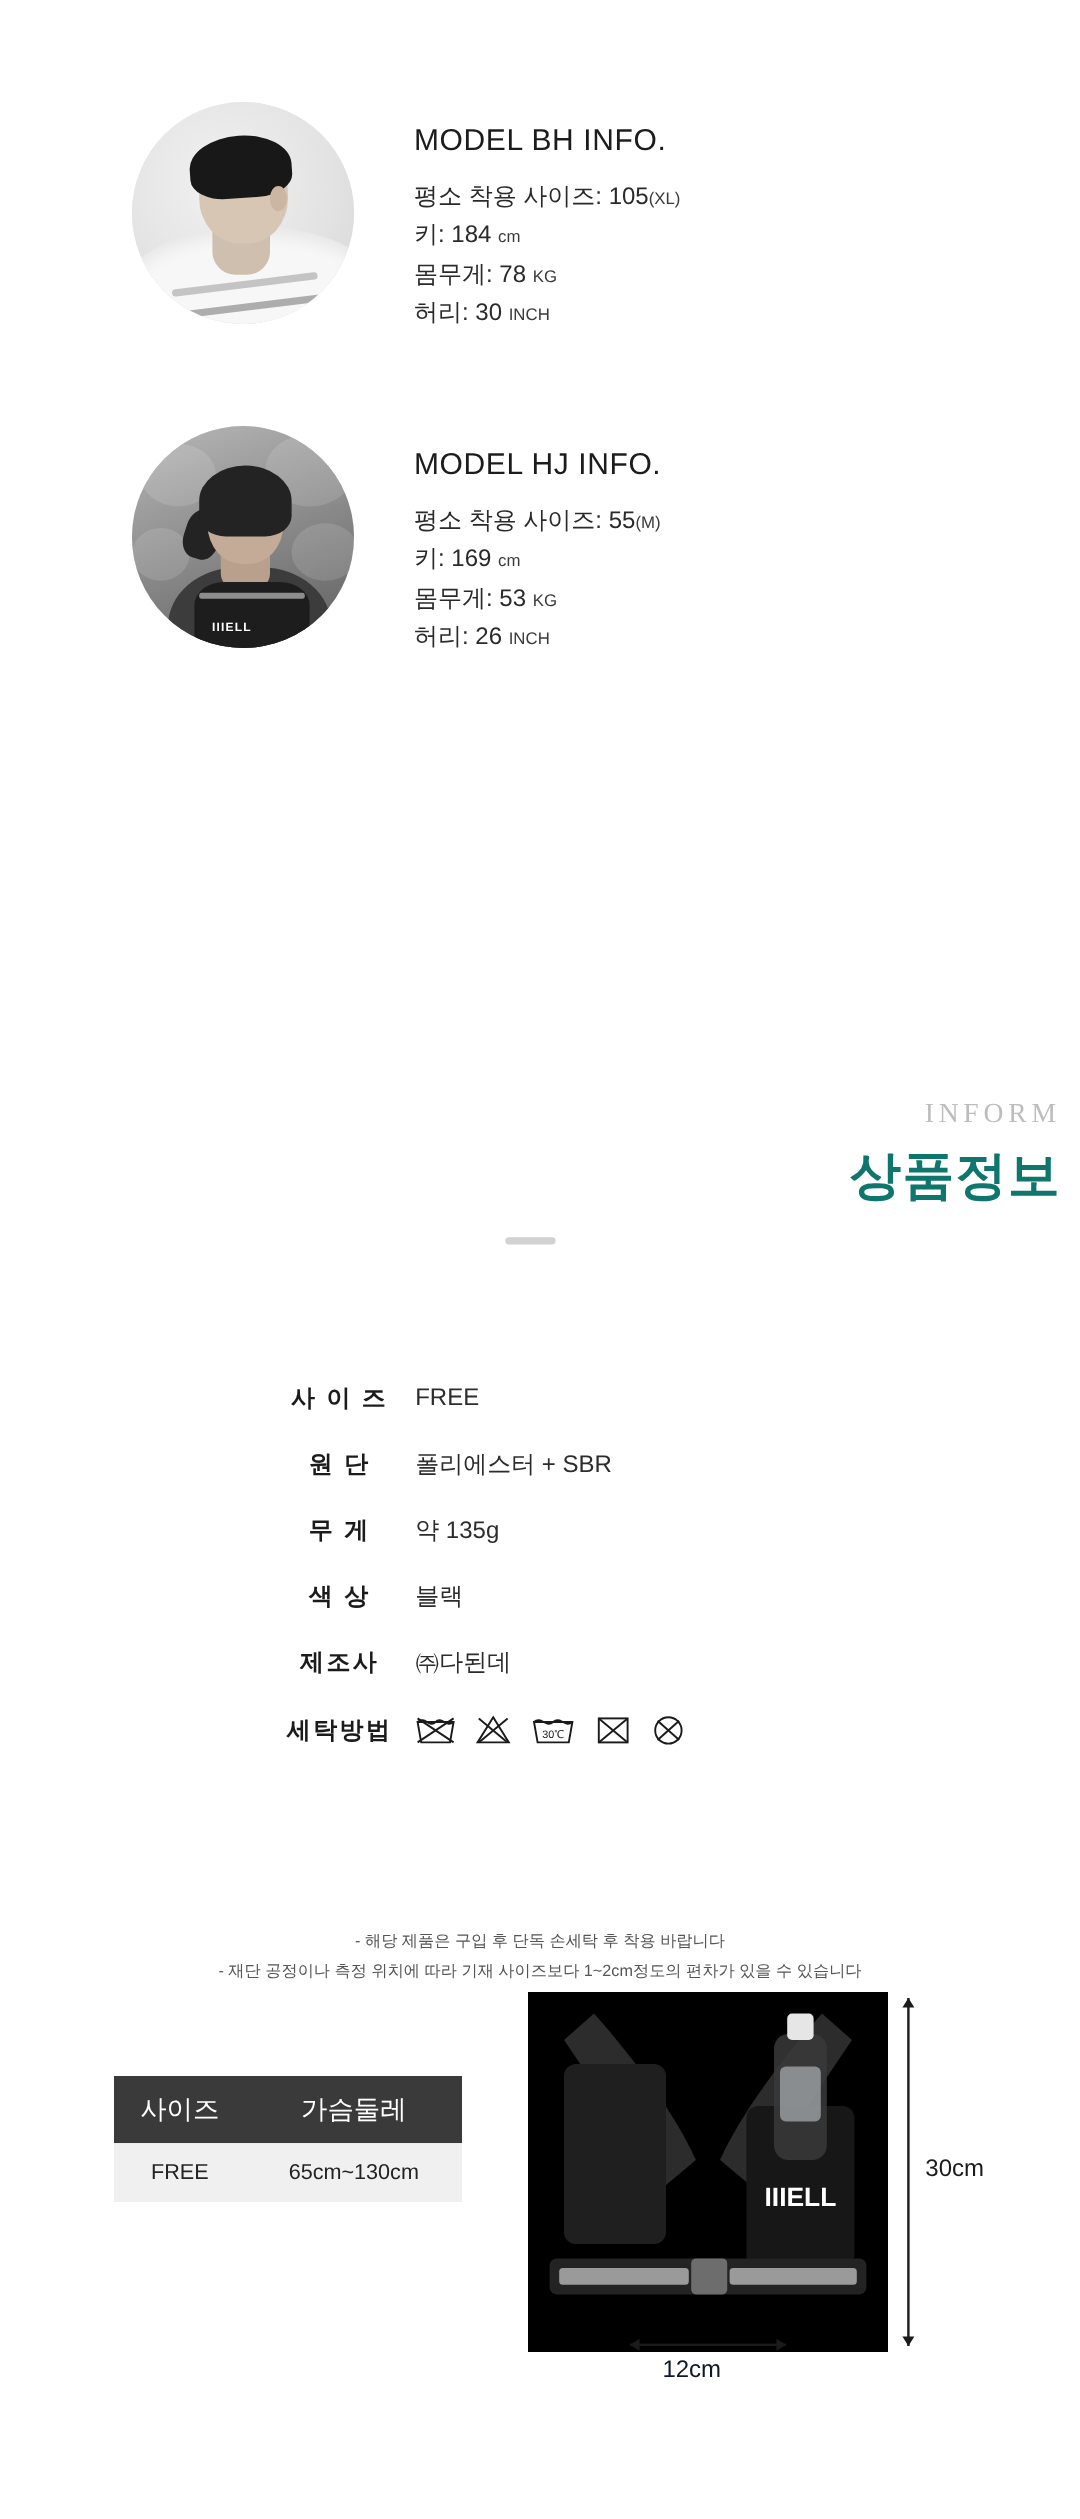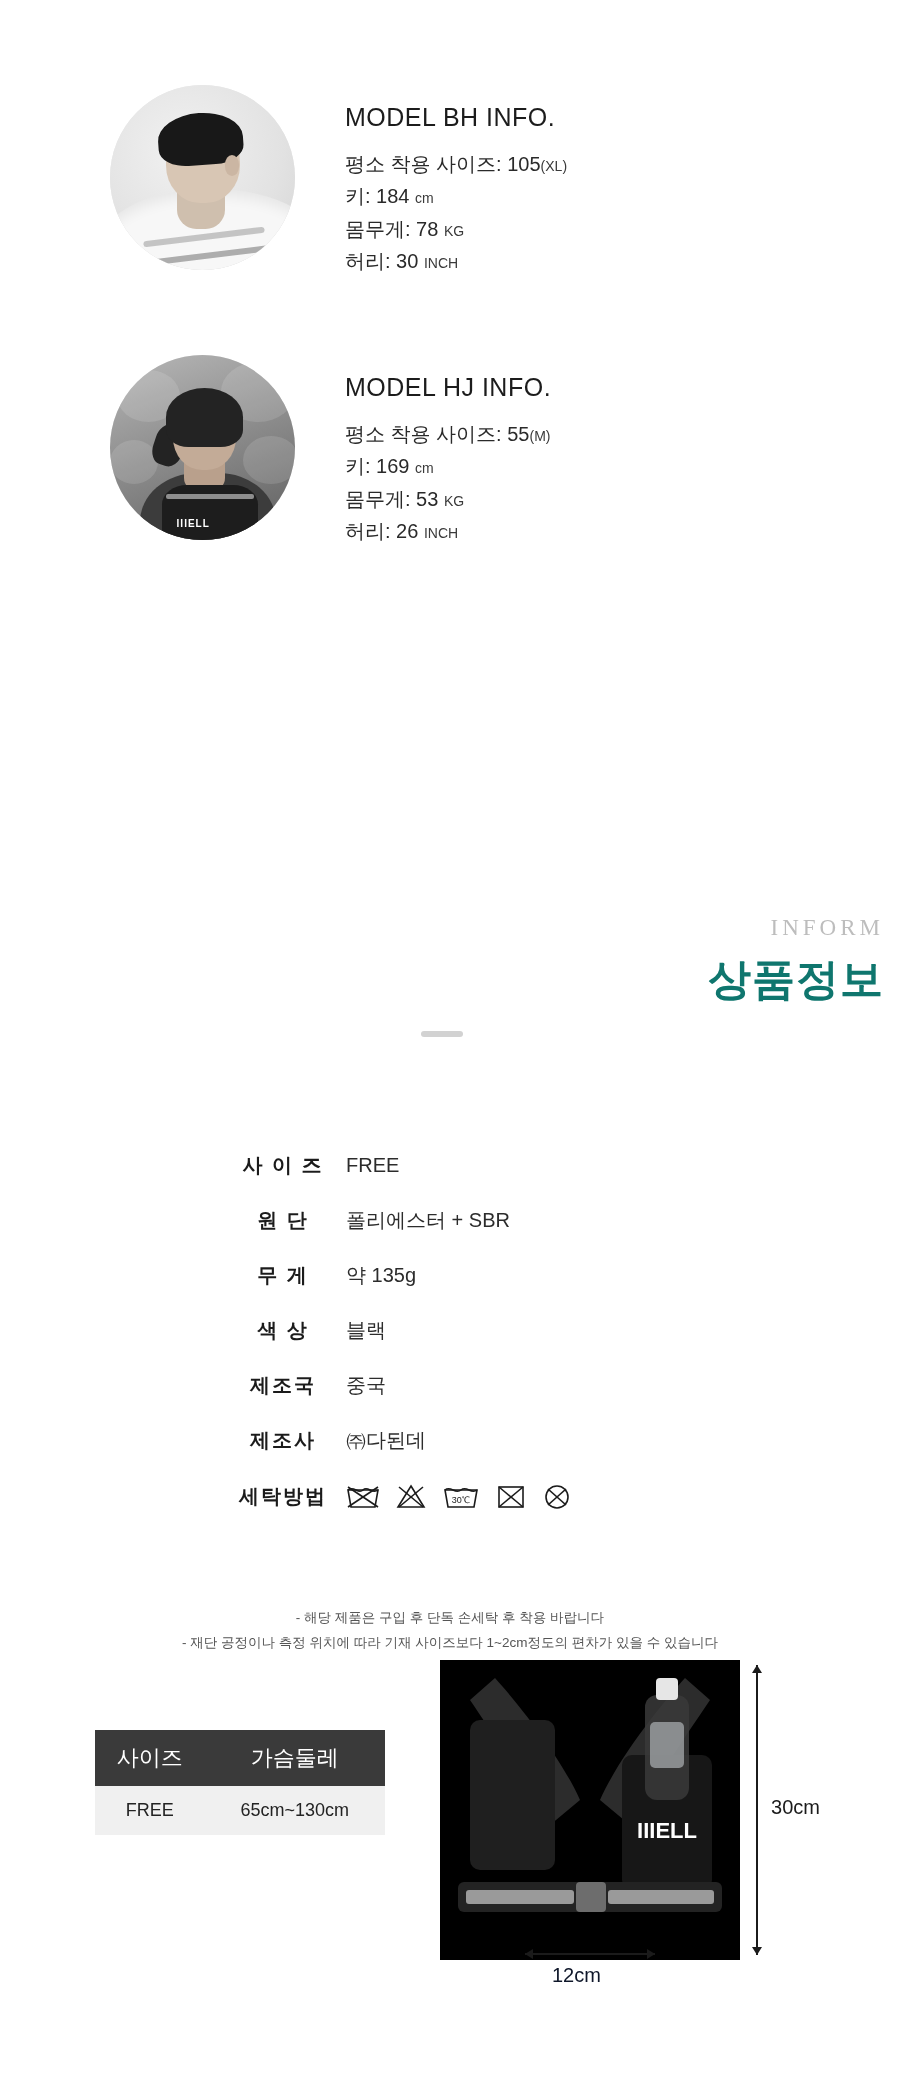--- a/index.html
+++ b/index.html
@@ -310,24 +310,20 @@
     </div>
     <div class="spec-row">
       <div class="spec-key">무  게</div>
       <div class="spec-val">약 135g</div>
     </div>
     <div class="spec-row">
       <div class="spec-key">색  상</div>
       <div class="spec-val">블랙</div>
     </div>
     <div class="spec-row">
-      <div class="spec-key">제조국</div>
-      <div class="spec-val">중국</div>
-    </div>
-    <div class="spec-row">
       <div class="spec-key">제조사</div>
       <div class="spec-val">㈜다된데</div>
     </div>
     <div class="spec-row">
       <div class="spec-key">세탁방법</div>
       <div class="wash-icons">
 
         <span>
           <svg width="34" height="28" viewBox="0 0 34 28">
             <path d="M2 8 L32 8 L29 25 L5 25 Z" fill="none" stroke="#1b1b1b" stroke-width="1.6"></path>

